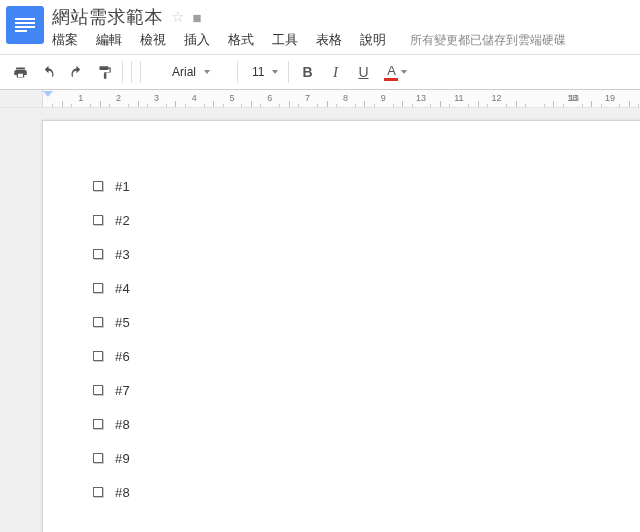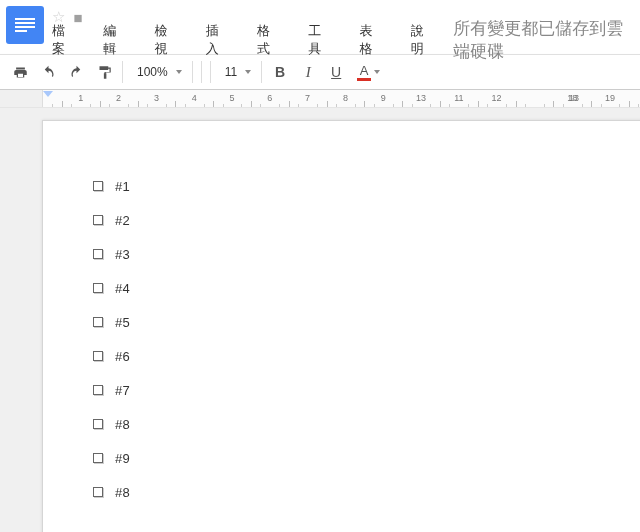--- a/index.html
+++ b/index.html
@@ -56,34 +56,34 @@
     font-size: 18px;
     color: #444;
     letter-spacing: 0.5px;
   }
   .star-icon { color: #d0d0d0; font-size: 15px; }
   .folder-icon { color: #a0a0a0; font-size: 15px; }
 
   .menu-row {
     display: flex;
     align-items: center;
-    gap: 12px;
+    gap: 0;
     height: 24px;
     font-size: 13px;
     color: #333;
   }
   .menu-item {
     padding: 3px 9px;
     cursor: pointer;
   }
   .menu-item:first-child { padding-left: 0; }
   .save-status {
     color: #888;
-    font-size: 17px;
-    margin-left: 0;
+    font-size: 12px;
+    margin-left: 15px;
   }
 
   
   .toolbar {
     display: flex;
     align-items: center;
     border-top: 1px solid #e0e0e0;
     border-bottom: 1px solid #ccc;
     box-shadow: 0 1px 2px rgba(0,0,0,0.08);
     height: 36px;
@@ -221,20 +221,21 @@
   <div class="logo-box">
     <div class="logo-lines">
       <span></span>
         <span></span>
         <span></span>
         <span></span>
     </div>
   </div>
   <div class="title-block">
     <div class="title-row">
+      <span class="doc-title">網站需求範本</span>
       <span class="star-icon">☆</span>
       <span class="folder-icon">■</span>
     </div>
     <div class="menu-row">
       <div class="menu-item">檔案</div>
       <div class="menu-item">編輯</div>
       <div class="menu-item">檢視</div>
       <div class="menu-item">插入</div>
       <div class="menu-item">格式</div>
       <div class="menu-item">工具</div>
@@ -262,30 +263,30 @@
       </svg>
   </div>
   <div class="tb-btn">
     <svg width="15" height="15" viewBox="0 0 24 24" fill="#555">
         <path d="M18 4V2H4v6h14V6h2v5h-8v2h-1v9h4v-9h-1v-1h8V4z"></path>
       </svg>
   </div>
 
   <div class="tb-sep"></div>
 
-  <div class="tb-combo">
-    <span>100%</span>
+
+  <div class="tb-sep"></div>
+
+
+  <div class="tb-sep"></div>
+
+  <div class="tb-combo" style="min-width:88px">
+    <span>Arial</span>
     <span class="caret"></span>
   </div>
-
-  <div class="tb-sep"></div>
-
-
-  <div class="tb-sep"></div>
-
 
   <div class="tb-sep"></div>
 
   <div class="tb-combo small">
     <span>11</span>
     <span class="caret"></span>
   </div>
 
   <div class="tb-sep"></div>
 

